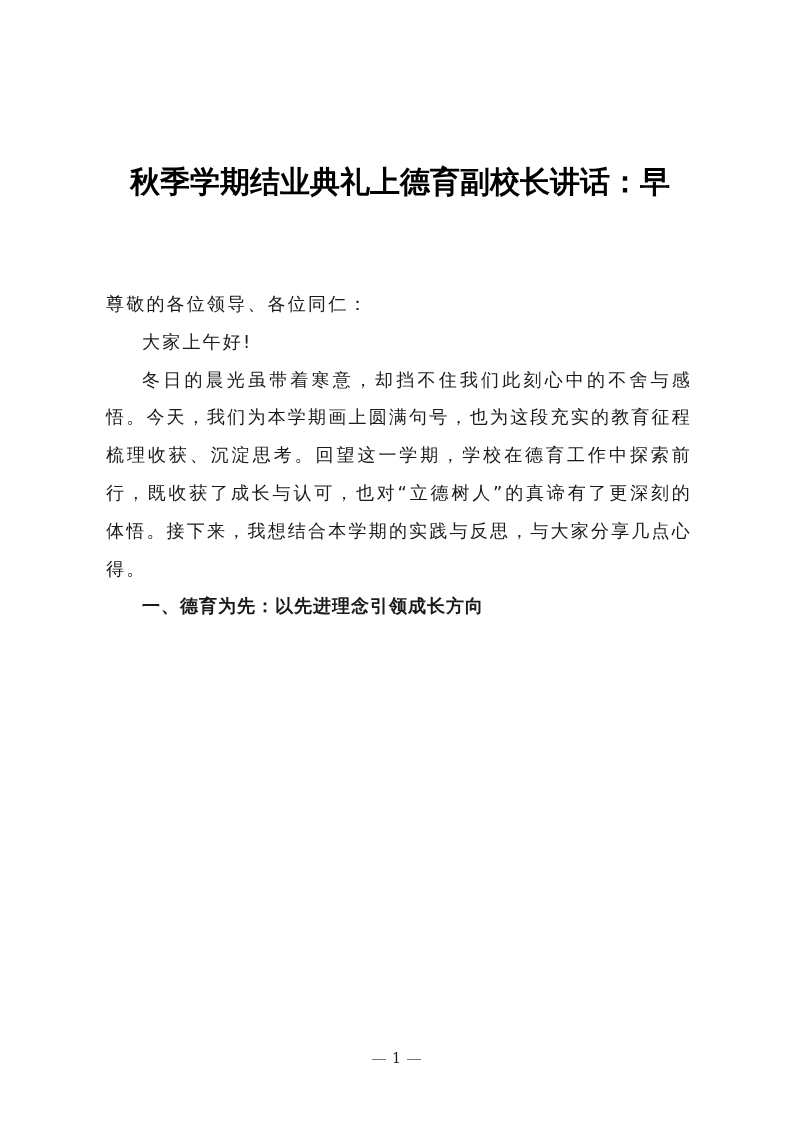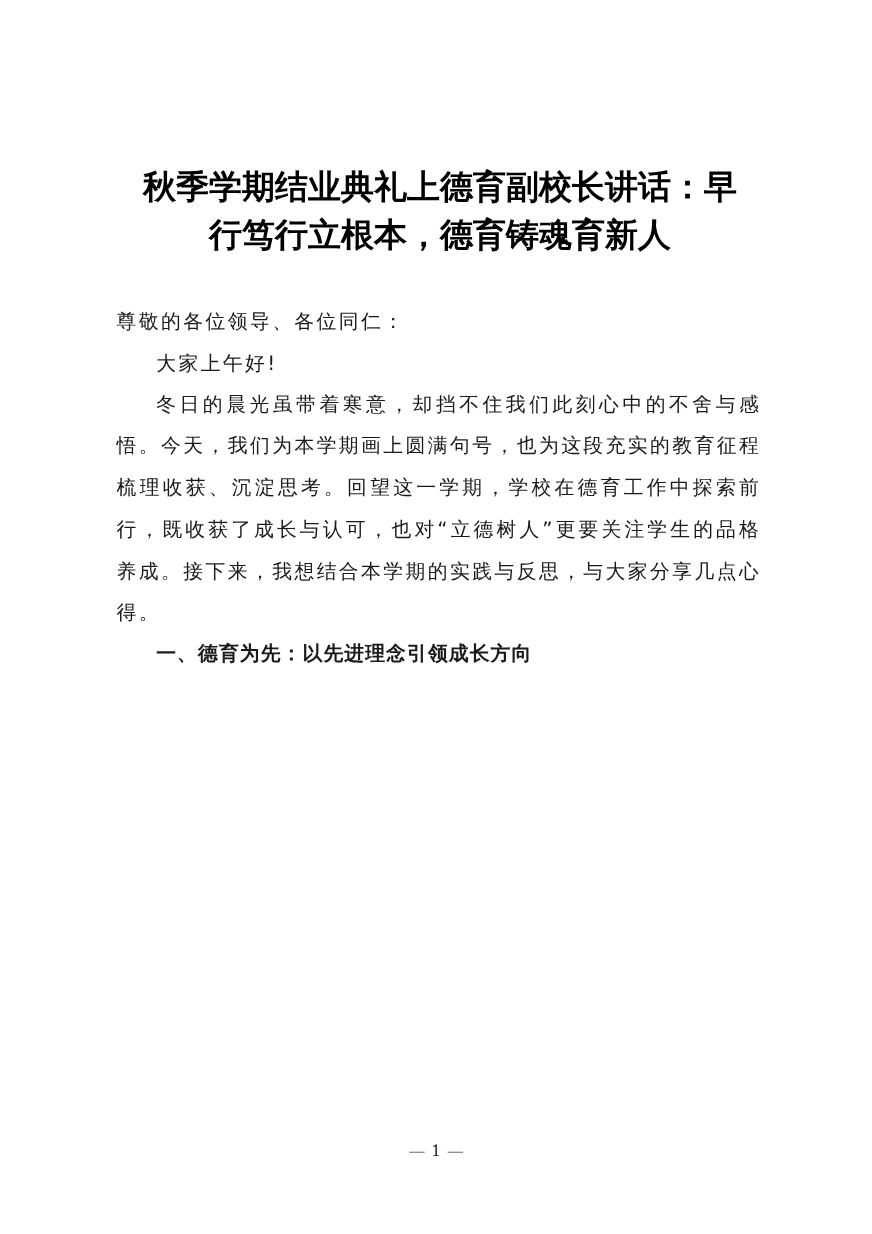--- a/index.html
+++ b/index.html
@@ -9,21 +9,21 @@
     }
     body {
       width: 793px;
       height: 1122px;
       position: relative;
       overflow: hidden;
       color: #111111;
     }
     .page {
       position: absolute;
-      left: 0; top: 1px;
+      left: 0; top: 12px;
       width: 793px;
       height: 1056px;
       background: #ffffff;
     }
     .title {
       position: absolute;
       left: 100px;
       top: 148px;
       width: 600px;
       text-align: center;
@@ -78,27 +78,26 @@
       margin: 0 6px;
     }
   </style>
 </head>
 <body>
 
 <div class="page">
 
   <h1 class="title">
     <span>秋季学期结业典礼上德育副校长讲话：早</span><br>
-    <span>行笃行立根本，德育铸魂育新人</span>
   </h1>
 
   <div class="body-text">
     <p>尊敬的各位领导、各位同仁：</p>
     <p class="indent">大家上午好!</p>
-    <p class="indent">冬日的晨光虽带着寒意，却挡不住我们此刻心中的不舍与感悟。今天，我们为本学期画上圆满句号，也为这段充实的教育征程梳理收获、沉淀思考。回望这一学期，学校在德育工作中探索前行，既收获了成长与认可，也对“立德树人”更要关注学生的品格养成。接下来，我想结合本学期的实践与反思，与大家分享几点心得。</p>
+    <p class="indent">冬日的晨光虽带着寒意，却挡不住我们此刻心中的不舍与感悟。今天，我们为本学期画上圆满句号，也为这段充实的教育征程梳理收获、沉淀思考。回望这一学期，学校在德育工作中探索前行，既收获了成长与认可，也对“立德树人”的真谛有了更深刻的体悟。接下来，我想结合本学期的实践与反思，与大家分享几点心得。</p>
     <p class="heading">一、德育为先：以先进理念引领成长方向</p>
   </div>
 
   <div class="footer">
     <span class="dash"></span><span>1</span><span class="dash"></span>
   </div>
 
 </div>
 
 </body></html>

